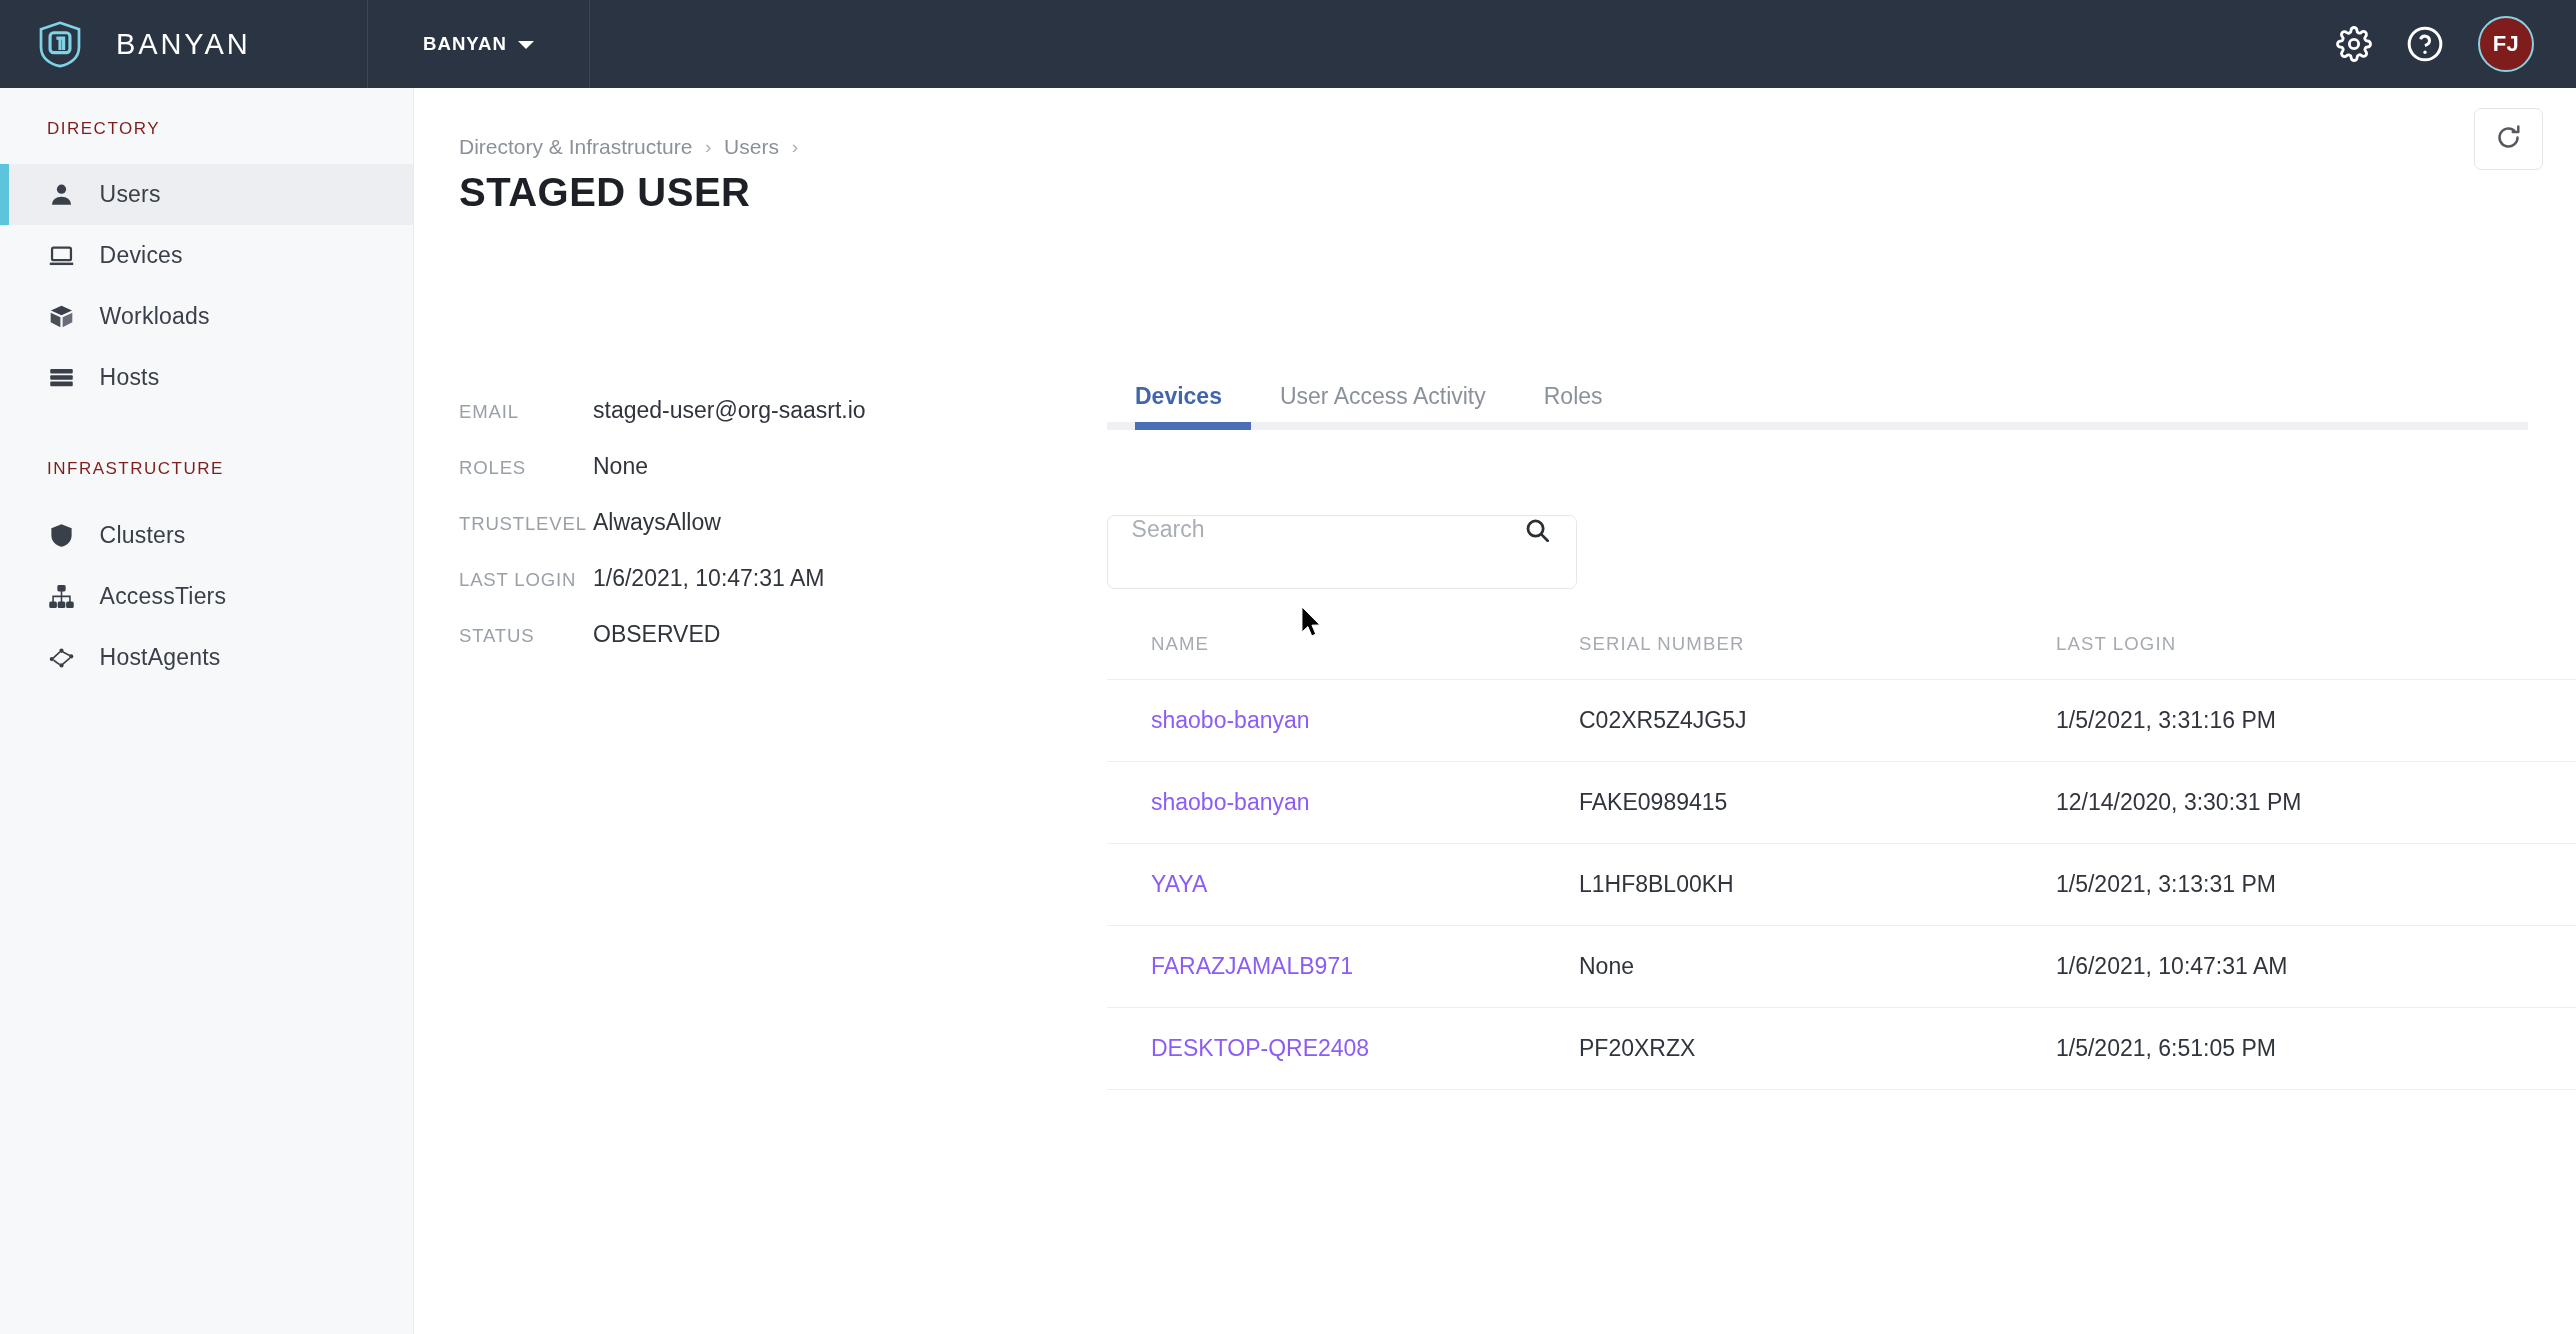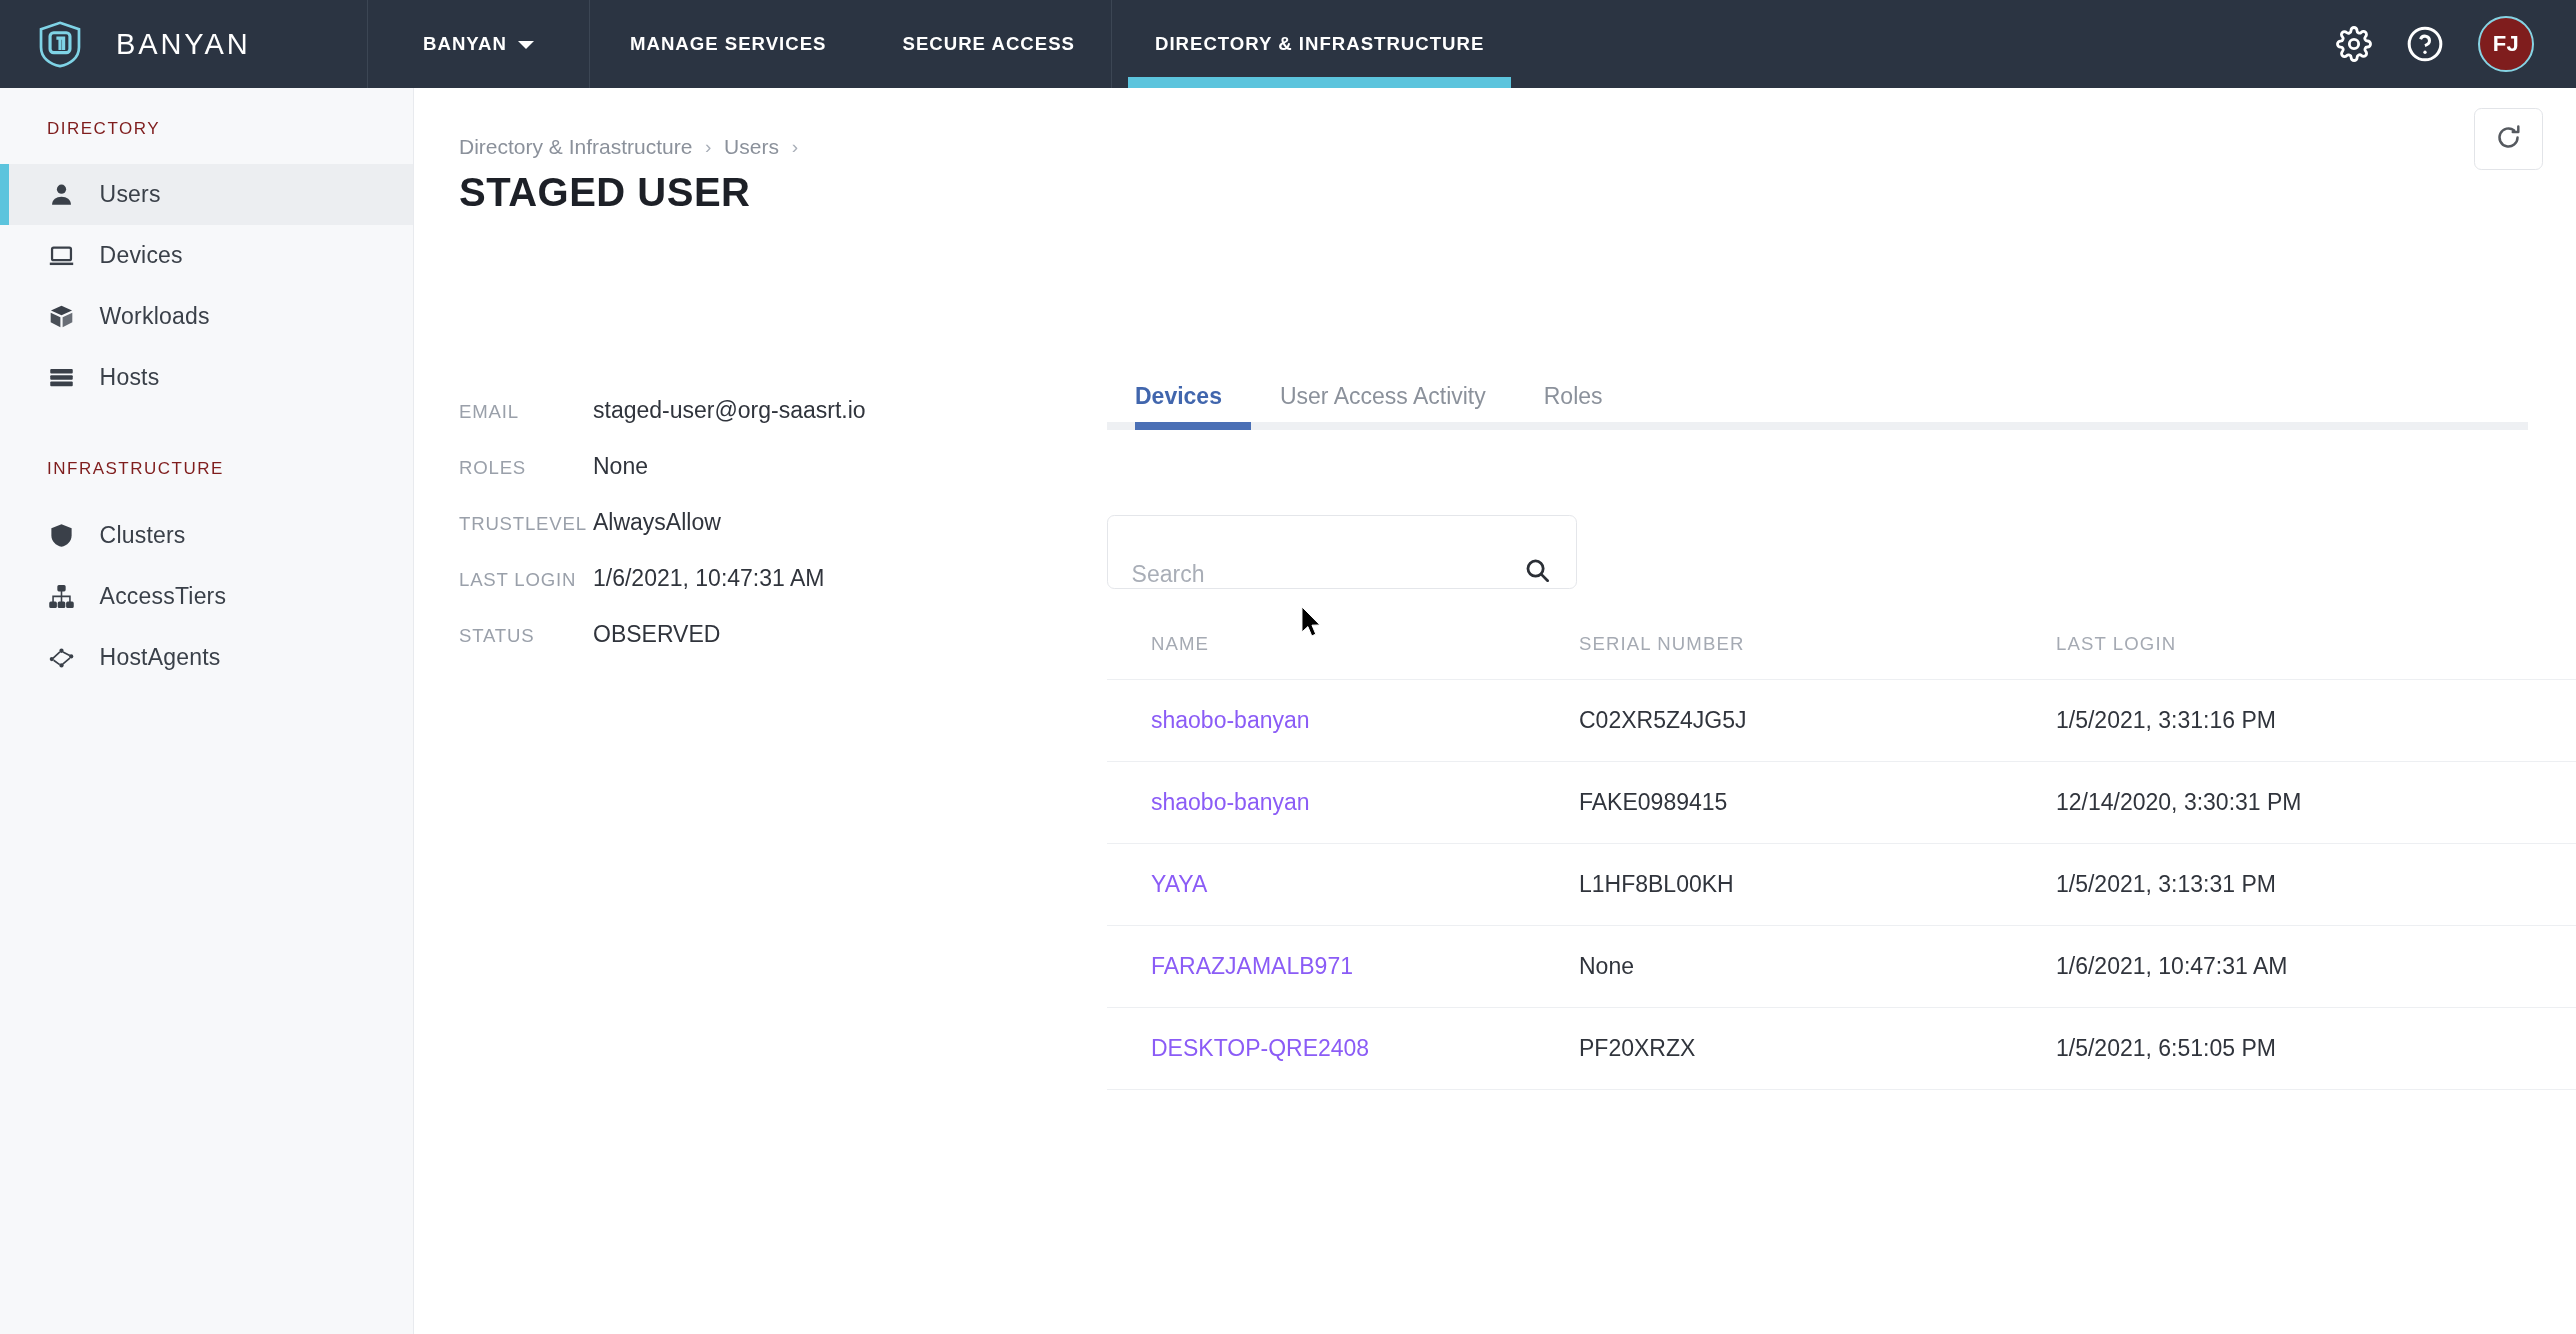--- a/index.html
+++ b/index.html
@@ -247,21 +247,21 @@
   
   .search-box {
     position: absolute;
     top: 427px; left: 693px;
     width: 470px;
     height: 74px;
     border: 0.9px solid #e4e6ea;
     border-radius: 7.3px;
     background: #ffffff;
     display: flex;
-    align-items: flex-end;
+    align-items: flex-start;
     padding: 0 23.6px;
   }
   .search-input {
     flex: 1;
     border: 0;
     outline: 0;
     font-size: 23px;
     color: #30343c;
     font-family: "Liberation Sans", sans-serif;
     background: transparent;
@@ -320,32 +320,20 @@
     <span class="brand-name">BANYAN</span>
   </div>
 
   <div class="nav-group">
     <div class="nav-item nav-monitor">
       <span>BANYAN</span>
       <span class="caret"></span>
     </div>
   </div>
 
-  <div class="nav-group2">
-    <div class="nav-item nav-manage">
-      <span>MANAGE SERVICES</span>
-    </div>
-    <div class="nav-item nav-secure">
-      <span>SECURE ACCESS</span>
-    </div>
-    <div class="nav-item nav-dir">
-      <span>DIRECTORY &amp; INFRASTRUCTURE</span>
-      <span class="nav-underline"></span>
-    </div>
-  </div>
 
   <div class="nav-right">
     <span class="icon-btn">
       <svg width="36" height="36" viewBox="0 0 24 24" fill="none" stroke="#ffffff" stroke-width="1.9">
         <circle cx="12" cy="12" r="3.1"></circle>
         <path d="M19.4 15a1.65 1.65 0 0 0 .33 1.82l.06.06a2 2 0 1 1-2.83 2.83l-.06-.06a1.65 1.65 0 0 0-1.82-.33 1.65 1.65 0 0 0-1 1.51V21a2 2 0 1 1-4 0v-.09A1.65 1.65 0 0 0 9 19.4a1.65 1.65 0 0 0-1.82.33l-.06.06a2 2 0 1 1-2.83-2.83l.06-.06a1.65 1.65 0 0 0 .33-1.82 1.65 1.65 0 0 0-1.51-1H3a2 2 0 1 1 0-4h.09A1.65 1.65 0 0 0 4.6 9a1.65 1.65 0 0 0-.33-1.82l-.06-.06a2 2 0 1 1 2.83-2.83l.06.06A1.65 1.65 0 0 0 9 4.6a1.65 1.65 0 0 0 1-1.51V3a2 2 0 1 1 4 0v.09a1.65 1.65 0 0 0 1 1.51 1.65 1.65 0 0 0 1.82-.33l.06-.06a2 2 0 1 1 2.83 2.83l-.06.06A1.65 1.65 0 0 0 19.4 9v0a1.65 1.65 0 0 0 1.51 1H21a2 2 0 1 1 0 4h-.09a1.65 1.65 0 0 0-1.51 1z"></path>
       </svg>
     </span>
     <span class="icon-btn">
       <svg width="38" height="38" viewBox="0 0 24 24" fill="none" stroke="#ffffff" stroke-width="1.9">

